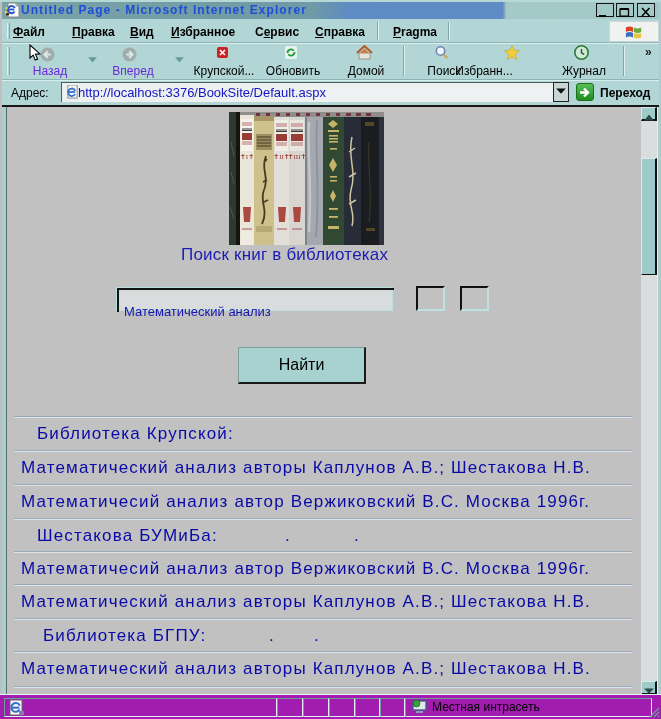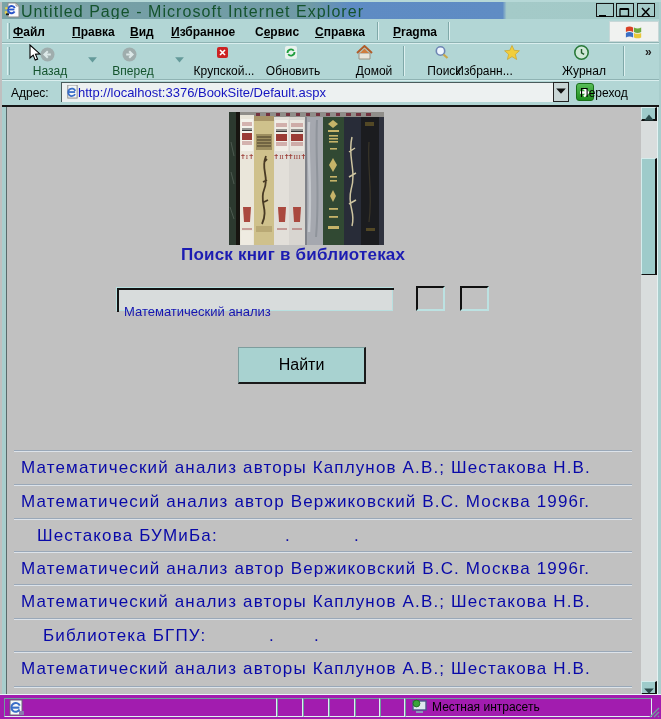--- a/index.html
+++ b/index.html
@@ -1,39 +1,39 @@
 <!DOCTYPE html>
 <html><head><meta charset="utf-8"><style>
 * { margin:0; padding:0; box-sizing:border-box; }
 html,body { width:661px; height:719px; overflow:hidden; }
 body { font-family:"Liberation Sans", sans-serif; background:#aacfce; position:relative; }
 .abs { position:absolute; }
 
 
 #titlebar { left:2px; top:2px; width:657px; height:17px;
   background:linear-gradient(to right,#7aa3a6 0%,#6f9aa6 47%,#5e8bc3 53%,#5f8cc4 76.2%,#a4cac8 76.8%,#a2c9c7 100%); }
-#title-text { left:21px; top:3px; color:#14532d; font-size:16px; font-weight:normal; letter-spacing:1.05px; white-space:nowrap;}
+#title-text { left:21px; top:3px; color:#1d4ed8; font-size:12px; font-weight:bold; letter-spacing:1.05px; white-space:nowrap;}
 .winbtn { top:3px; width:18px; height:14px; background:#a4cac8; border:1px solid #151515; }
 
 #menubar { left:2px; top:19px; width:657px; height:24px; background:#b2d6d5; font-size:12px; color:#000; }
 #menubar span.mi { position:absolute; top:6px; white-space:nowrap;font-weight:bold; }
 
 #toolbar { left:2px; top:43px; width:657px; height:37px; background:#b2d6d5; font-size:12px; }
 #toolbar .lbl { position:absolute; top:21px; transform:translateX(-50%); white-space:nowrap; }
-.dis { color:#14532d; }
+.dis { color:#6d28d9; }
 .tsep { position:absolute; top:3px; width:2px; height:30px; border-left:1px solid #7fa8a8; border-right:1px solid #ddf0f0; }
 
 #addrbar { left:2px; top:80px; width:657px; height:26px; background:#b2d6d5; font-size:12px;padding-left:14px; }
 #addrinput { position:absolute; left:59px; top:2px; width:494px; height:20px; background:#edf1f1;
   border-top:1px solid #4a5c5c; border-left:1px solid #4a5c5c; }
 #addrtext { position:absolute; left:76px; top:5px; color:#1414c0; font-size:13px; white-space:nowrap;}
 #blackline { left:2px; top:105px; width:657px; height:2px; background:#161616; }
 
 #content { left:7px; top:107px; width:634px; height:587px; background:#c1c1c1; }
-#heading { left:181px; top:245px; font-size:17px; font-weight:bold; color:#1c1cb2; white-space:nowrap; letter-spacing:0.2px;}
+#heading { left:181px; top:245px; font-size:17px; font-weight:normal; color:#1c1cb2; white-space:nowrap; letter-spacing:0.2px;}
 #inp1 { left:116px; top:287px; width:277px; height:24px; background:#d8dcdc;
   border:1px solid #b8e0e0; }
 #inp1:before { content:""; position:absolute; left:0; top:0; width:100%; height:100%;
   border-top:2px solid #141414; border-left:2px solid #141414; }
 #inp1 span { position:absolute; left:7px; top:16px; font-size:13px; color:#1414b0; }
 .smallbox { position:absolute; top:286px; width:29px; height:25px;
   border-top:2px solid #101010; border-left:2px solid #101010; border-bottom:2px solid #bce2e2; border-right:2px solid #bce2e2; }
 #btn { left:238px; top:347px; width:128px; height:37px; background:#a8d2d0;
   border-top:1px solid #7d9d9d; border-left:1px solid #7d9d9d; border-right:2px solid #1a1a1a; border-bottom:2px solid #1a1a1a;
   font-size:16px; color:#000; text-align:center; line-height:34px; }
@@ -102,21 +102,21 @@
     <path d="M2 11 Q6 9 10 11 L10 16 Q6 14 2 16 Z" fill="#3a6fc4"></path>
     <path d="M11 11 Q15 13 19 11 L19 16 Q15 18 11 16 Z" fill="#e8c83a"></path>
   </svg>
 
   <div class="abs" id="toolbar">
     <div class="abs" style="left:5px;top:4px;width:3px;height:28px;border-left:1px solid #ddf0f0;border-right:1px solid #7fa8a8;"></div>
     <span class="lbl dis" style="left:48px;">Назад</span>
     <span class="lbl dis" style="left:131px;">Вперед</span>
     <span class="lbl" style="left:222px;">Крупской...</span>
     <span class="lbl" style="left:291px;">Обновить</span>
-    <span class="lbl" style="left:364px;margin-left:8px;">Домой</span>
+    <span class="lbl" style="left:364px;">Домой</span>
     <span class="lbl" style="left:442px;">Поиск</span>
     <span class="lbl" style="left:482px;">Избранн...</span>
     <span class="lbl" style="left:582px;">Журнал</span>
     <div class="tsep" style="left:401px;"></div>
     <div class="tsep" style="left:621px;"></div>
     <span class="abs" style="left:643px;top:2px;font-weight:bold;color:#222;">»</span>
   </div>
 
   <svg class="abs" style="left:40px;top:47px;" width="15" height="15" viewBox="0 0 15 15">
     <circle cx="7.5" cy="7.5" r="7" fill="#9fadad"></circle>
@@ -173,21 +173,21 @@
     <div class="abs" style="left:551px;top:2px;width:16px;height:20px;background:#c9d6d6;border:1px solid #222;">
       <svg width="12" height="8" viewBox="0 0 10 6" style="margin:5px 1px;">
         <path d="M1 0l4 4.5L9 0z" fill="#111"></path>
       </svg>
     </div>
     <div class="abs" style="left:574px;top:3px;width:18px;height:18px;background:linear-gradient(#58be58,#1e8e1e);border-radius:3px;border:1px solid #187018;">
       <svg width="17" height="17" viewBox="0 0 17 17">
         <path d="M3 8.5h7M7 4.5l4 4-4 4" stroke="#fff" stroke-width="2.4" fill="none"></path>
       </svg>
     </div>
-    <span class="abs" style="left:578px;top:6px;">Переход</span>
+    <span class="abs" style="left:598px;top:6px;font-weight:bold;">Переход</span>
   </div>
   <div class="abs" id="blackline"></div>
   <div class="abs" style="left:2px;top:42px;width:657px;height:1px;background:#8fb3b3;"></div>
   <div class="abs" style="left:2px;top:43px;width:657px;height:1px;background:#d9eeee;"></div>
   <div class="abs" style="left:2px;top:79px;width:657px;height:1px;background:#8fb3b3;"></div>
   <div class="abs" style="left:2px;top:80px;width:657px;height:1px;background:#d9eeee;"></div>
 
   <div class="abs" id="content"></div>
 
   <svg class="abs" style="left:229px;top:112px;filter:blur(0.5px) saturate(0.85);" width="155" height="133" viewBox="0 0 155 133">
@@ -292,20 +292,23 @@
   </svg>
 
   <span class="abs" id="heading">Поиск книг в библиотеках</span>
   <div class="abs" id="inp1">
     <span>Математический анализ</span>
   </div>
   <div class="smallbox" style="left:416px;"></div>
   <div class="smallbox" style="left:460px;"></div>
   <div class="abs" id="btn">Найти</div>
   <div class="abs" id="results">
+    <div class="row" style="top:0;">
+      <span style="left:23px;">Библиотека Крупской:</span>
+    </div>
     <div class="row" style="top:34px;">
       <span style="left:7px;">Математический анализ авторы Каплунов А.В.; Шестакова Н.В.</span>
     </div>
     <div class="row" style="top:68px;">
       <span style="left:7px;">Математичесий анализ автор Вержиковский В.С. Москва 1996г.</span>
     </div>
     <div class="row" style="top:102px;">
       <span style="left:23px;">Шестакова БУМиБа:</span>
       <span style="left:271px;">.</span>
       <span style="left:340px;">.</span>

